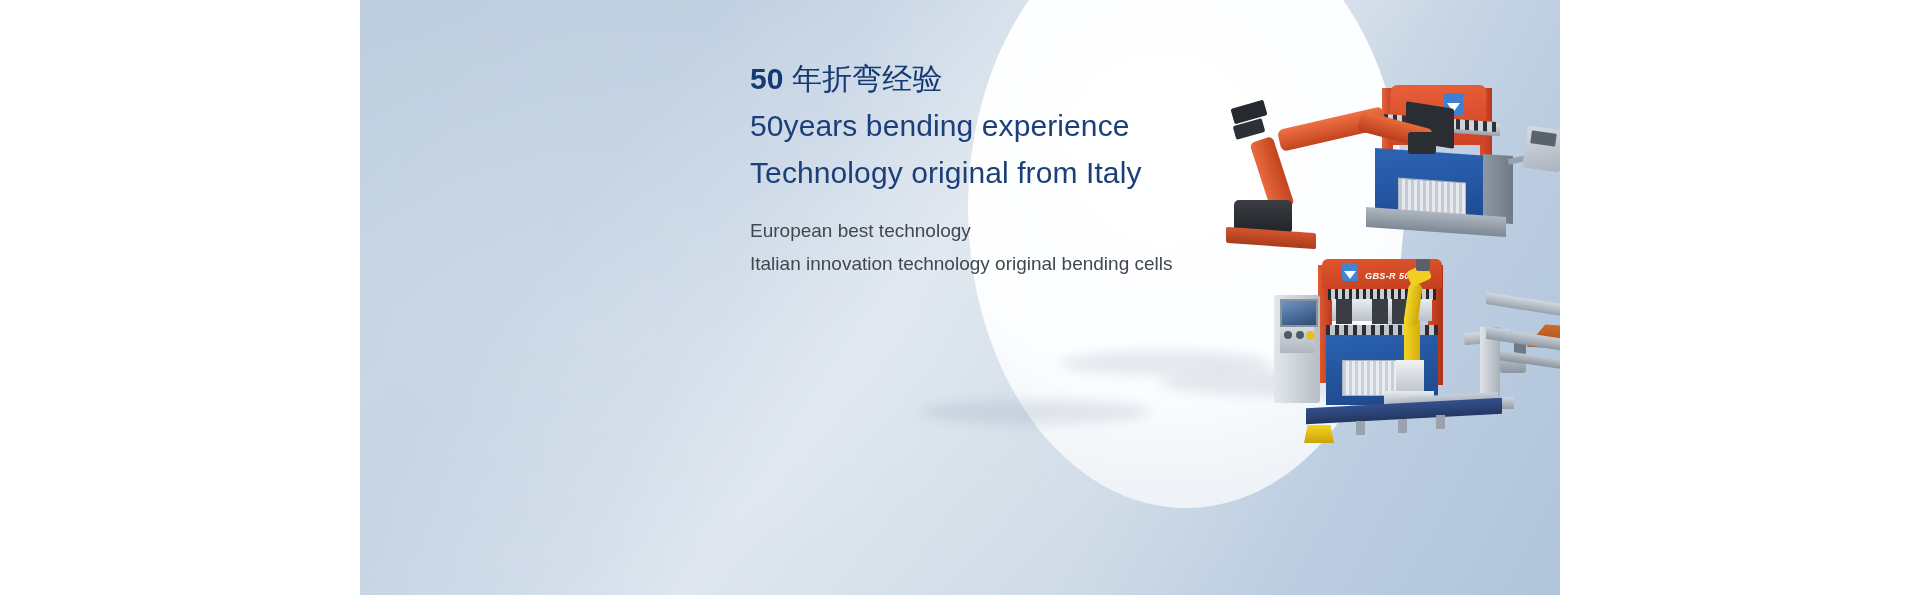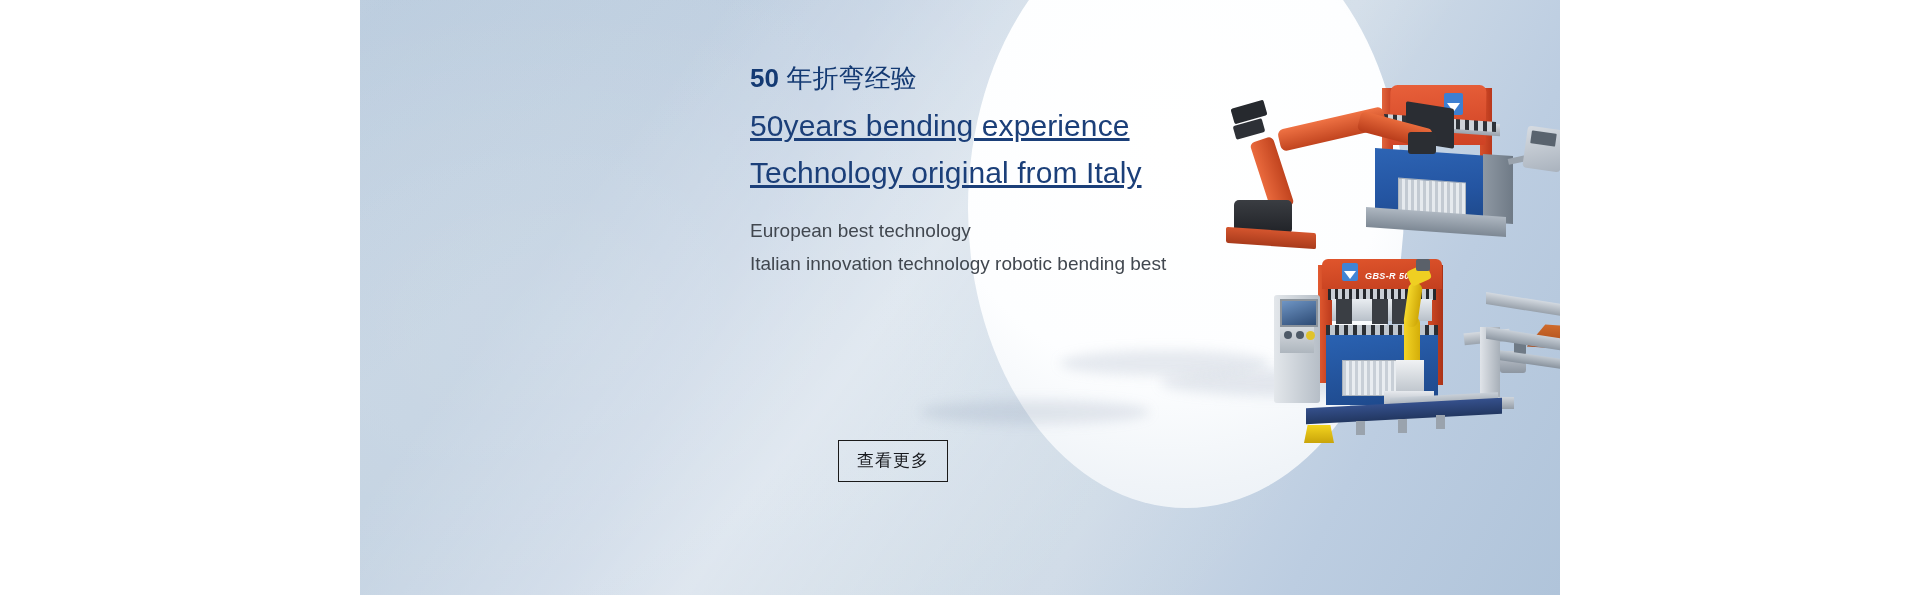--- a/index.html
+++ b/index.html
@@ -46,23 +46,23 @@
   
   .pt{position:absolute;}
 
   
   #copy{position:absolute;left:390px;top:55px;width:560px;}
   .h-line{
     color:#143a73;
     letter-spacing:.1px;
     white-space:nowrap;
   }
-  .h-cn{font-size:26px;line-height:47px;font-weight:400;}
+  .h-cn{font-size:30px;line-height:47px;font-weight:400;}
   .h-cn .num{font-weight:700;}
-  .h-en{font-size:30px;line-height:47px;font-weight:400;color:#1b3f79;text-decoration:underline;}
+  .h-en{font-size:30px;line-height:47px;font-weight:400;color:#1b3f79;}
 
   .sub{
     color:#3d4450;font-size:19px;line-height:33px;white-space:nowrap;
   }
   .sub.en{color:#41474f;}
 
   
   #more-btn{
     position:absolute;left:478px;top:440px;width:110px;height:42px;
     border:1px solid #1a1a1a;background:transparent;
@@ -247,19 +247,18 @@
     </div>
 
     <div id="copy">
       <div class="h-line h-cn"><span class="num">50</span><span> 年折弯经验</span></div>
       <div class="h-line h-en">50years bending experience</div>
       <div class="h-line h-en">Technology original from Italy</div>
 
       <div style="height:18px"></div>
 
       <div class="sub en">European best technology</div>
-      <div class="sub en">Italian innovation technology robotic bending best</div>
-    </div>
-
-    <div id="more-btn">查看更多</div>
+      <div class="sub en">Italian innovation technology original bending cells</div>
+    </div>
+
 
   </div>
 </div>
 
 </body></html>

